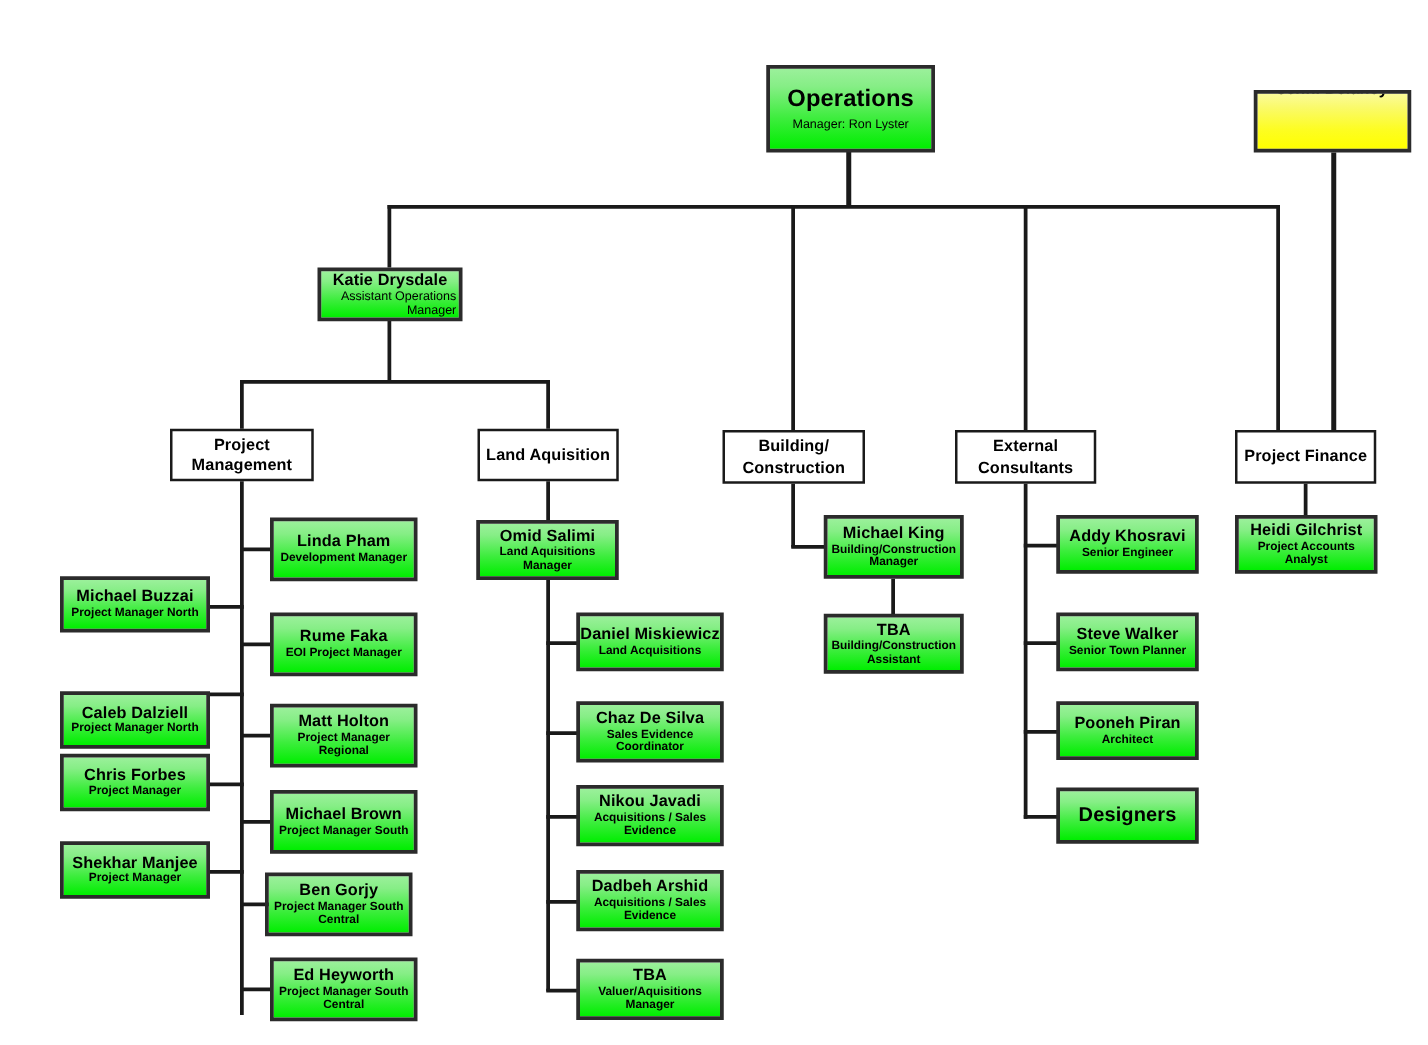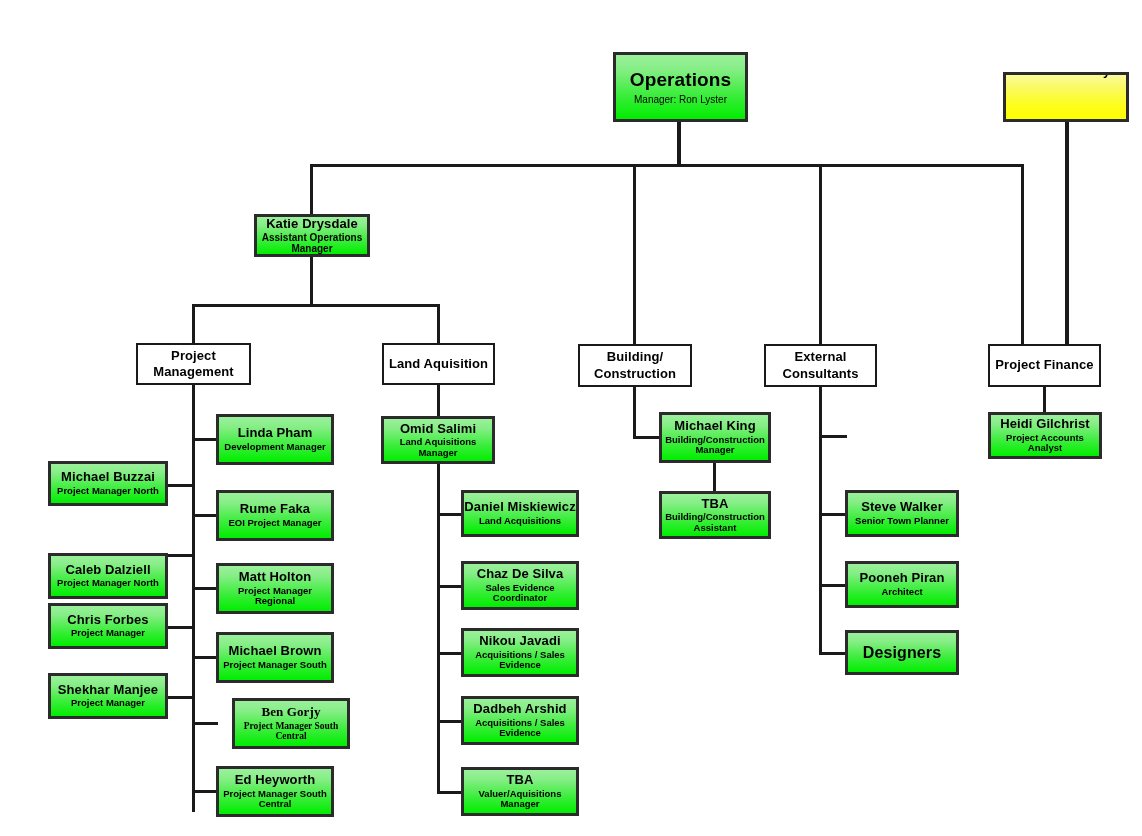--- a/index.html
+++ b/index.html
@@ -67,21 +67,21 @@
     line-height: 1.25;
   }
 
   .root .nm { font-size: 19px; }
   .root .rl { font-size: 10px; font-weight: normal; margin-top: 3px; }
 
   .finmgr .nm { font-size: 13px; }
   .finmgr .rl { font-size: 10px; font-weight: normal; }
 
   .asst .nm { font-size: 13px; }
-  .asst .rl { font-size: 10px; font-weight: bold; }
+  .asst .rl { font-size: 10px; font-weight: normal; text-align: right; }
 
   .person .nm { font-size: 13px; }
   .person .rl { font-size: 9.5px; }
 
   .designers .nm { font-size: 16px; }
 </style>
 </head>
 <body>
 
 <div id="chart">
@@ -202,21 +202,21 @@
     <div class="rl">EOI Project Manager</div>
   </div>
   <div class="node green person" style="left:216px; top:563px; width:118px; height:51px;">
     <div class="nm">Matt Holton</div>
     <div class="rl">Project Manager Regional</div>
   </div>
   <div class="node green person" style="left:216px; top:632px; width:118px; height:51px;">
     <div class="nm">Michael Brown</div>
     <div class="rl">Project Manager  South</div>
   </div>
-  <div class="node green person" style="left:232px; top:698px; width:118px; height:51px;font-family:Liberation Serif, serif;">
+  <div class="node green person" style="left:212px; top:698px; width:118px; height:51px;">
     <div class="nm">Ben Gorjy</div>
     <div class="rl">Project Manager  South Central</div>
   </div>
   <div class="node green person" style="left:216px; top:766px; width:118px; height:51px;">
     <div class="nm">Ed Heyworth</div>
     <div class="rl">Project Manager  South Central</div>
   </div>
 
   <div class="node green person" style="left:381px; top:416px; width:114px; height:48px;">
     <div class="nm">Omid Salimi</div>
@@ -245,20 +245,24 @@
 
   <div class="node green person" style="left:659px; top:412px; width:112px; height:51px;">
     <div class="nm">Michael King</div>
     <div class="rl">Building/Construction Manager</div>
   </div>
   <div class="node green person" style="left:659px; top:491px; width:112px; height:48px;">
     <div class="nm">TBA</div>
     <div class="rl">Building/Construction Assistant</div>
   </div>
 
+  <div class="node green person" style="left:845px; top:412px; width:114px; height:47px;">
+    <div class="nm">Addy Khosravi</div>
+    <div class="rl">Senior Engineer</div>
+  </div>
   <div class="node green person" style="left:845px; top:490px; width:114px; height:47px;">
     <div class="nm">Steve Walker</div>
     <div class="rl">Senior Town Planner</div>
   </div>
   <div class="node green person" style="left:845px; top:561px; width:114px; height:47px;">
     <div class="nm">Pooneh Piran</div>
     <div class="rl">Architect</div>
   </div>
   <div class="node green person designers" style="left:845px; top:630px; width:114px; height:45px;">
     <div class="nm">Designers</div>

